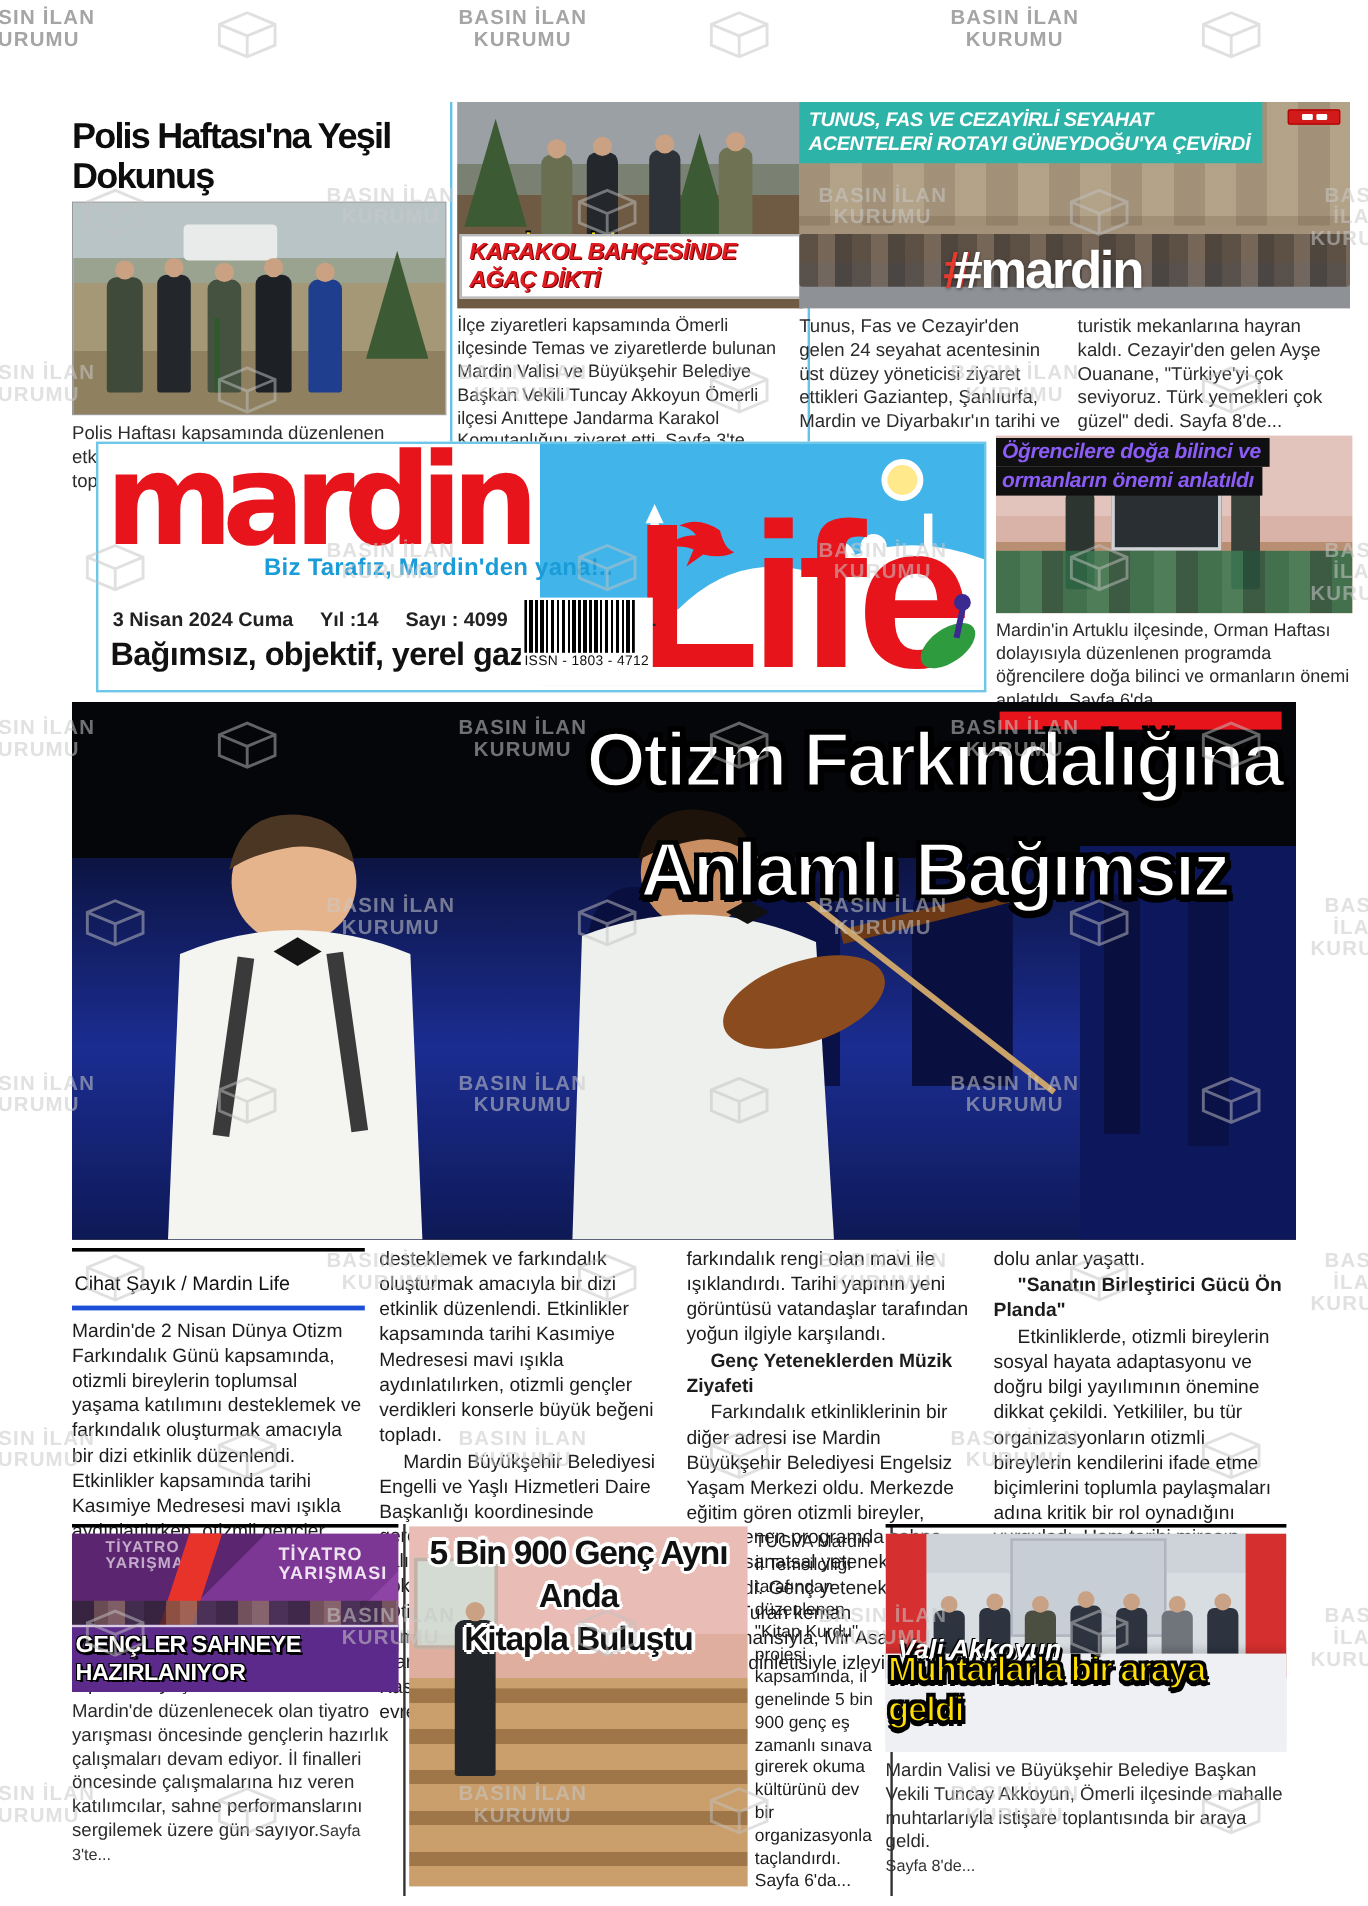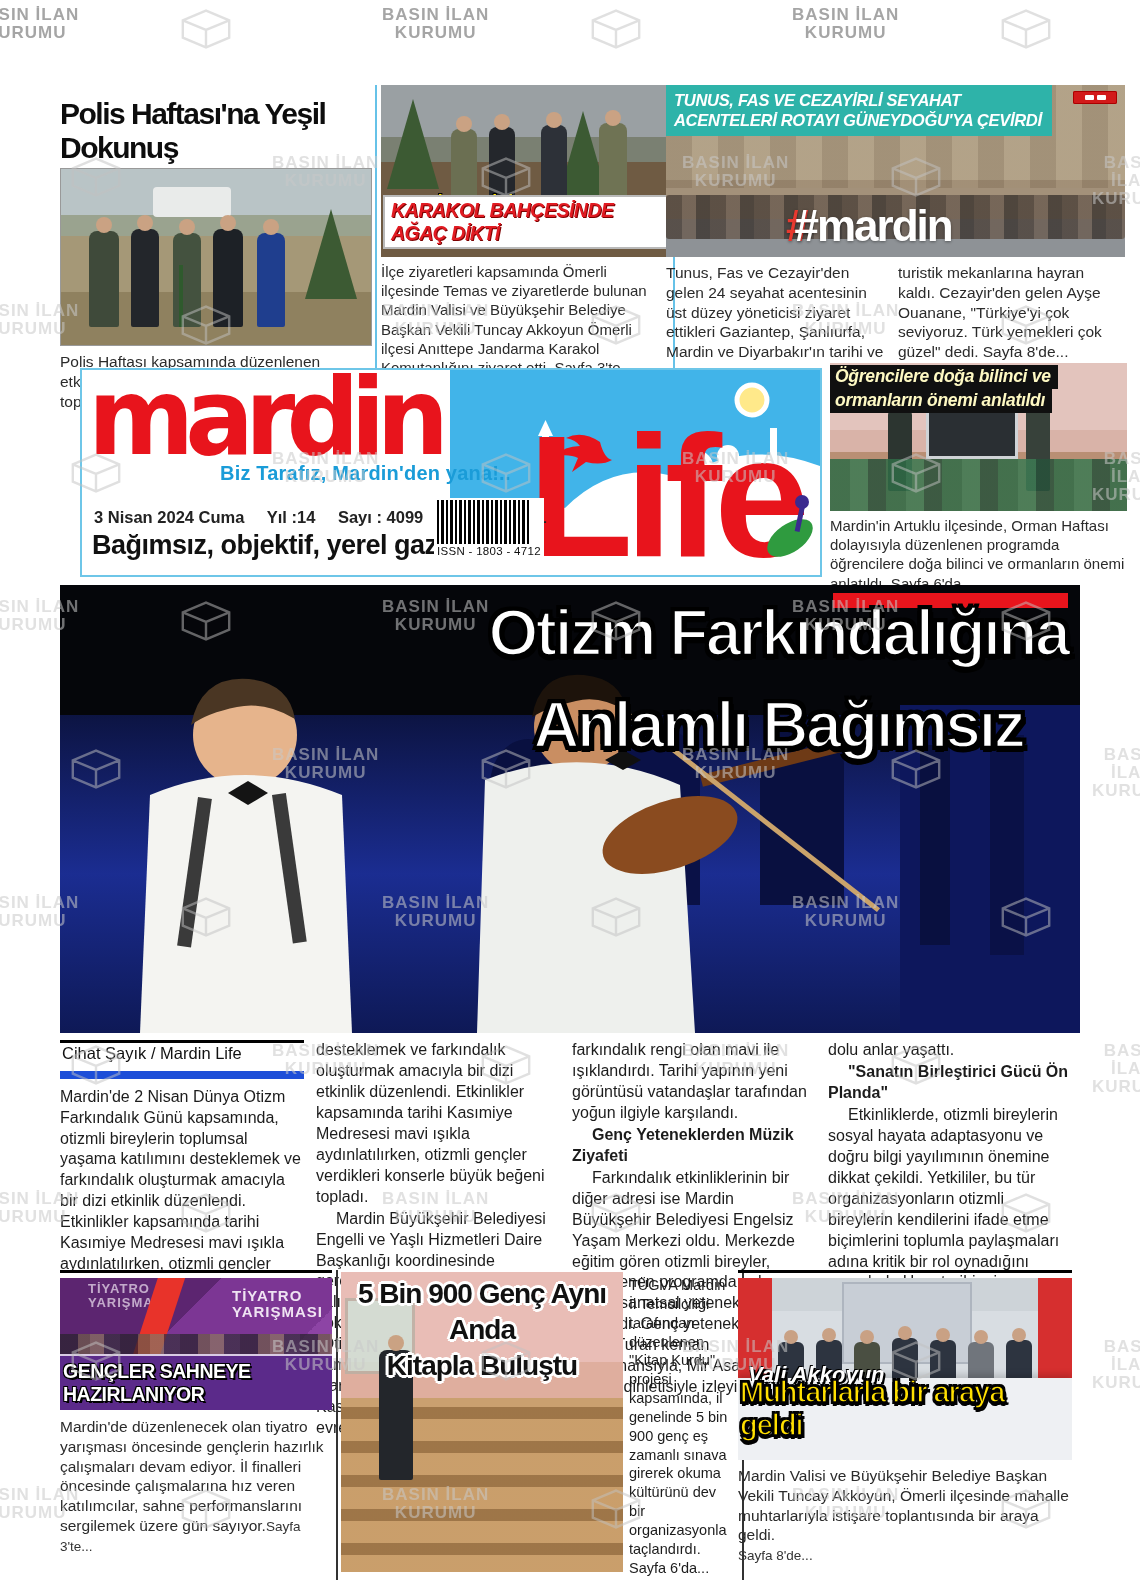--- a/index.html
+++ b/index.html
@@ -54,38 +54,38 @@
   .dateline span{margin-right:18px;}
   .slogan{position:absolute;left:10px;top:160px;font-size:27px;font-weight:900;color:#111;z-index:2;letter-spacing:-.5px;}
   .sky{position:absolute;right:0;top:0;width:370px;height:201px;z-index:0;}
   .barcode-wrap{position:absolute;left:352px;top:128px;z-index:3;background:#fff;padding:2px 3px;}
   .barcode{width:92px;height:44px;background:repeating-linear-gradient(90deg,#000 0 2px,#fff 2px 4px,#000 4px 7px,#fff 7px 9px);}
   .issn{font-size:11.5px;color:#111;margin-top:1px;letter-spacing:.3px;}
   
   .art-orman{position:absolute;left:830px;top:363px;width:297px;}
   .photo-o{height:148px;background:linear-gradient(180deg,#e3c4bd 0 45%,#d9b3a8 45% 60%,#b98f74 60% 100%);}
   .lbl-o{position:absolute;left:0;top:2px;z-index:2;}
-  .lbl-o span{display:inline-block;background:#101010;color:#fef9c3;font-weight:900;font-style:italic;
+  .lbl-o span{display:inline-block;background:#101010;color:#8b5cf6;font-weight:900;font-style:italic;
               font-size:17.5px;padding:1px 7px 2px 5px;letter-spacing:-.3px;}
   .board{position:absolute;left:96px;top:38px;width:86px;height:52px;background:#2a2f33;border:3px solid #cfd3d6;}
   .cap-o{margin-top:5px;height:78px;}
   
   .main-story{position:absolute;left:60px;top:585px;width:1020px;height:448px;background:#000;}
   .main-photo{position:absolute;inset:0;}
   .headline-red-bar{position:absolute;right:12px;top:8px;width:235px;height:15px;background:#e8141c;z-index:1;}
   .main-headline{position:absolute;right:12px;top:2px;z-index:2;text-align:center;color:#fff;font-weight:900;
        font-size:64px;line-height:92px;letter-spacing:-2.5px;-webkit-text-stroke:2.5px #000;
        text-shadow:4px 4px 0 #000,-3px -3px 0 #000,3px -3px 0 #000,-3px 3px 0 #000,0 5px 0 #000;}
   
   .body-cols{position:absolute;left:60px;top:1040px;width:1012px;display:flex;gap:12px;}
   .bcol{width:244px;font-size:16px;line-height:1.31;color:#1c1c1c;}
   .bcol p{margin:0 0 1px 0;}
   .bcol p.ind{text-indent:20px;}
   .subhead{font-weight:bold;text-indent:20px;margin:0;}
-  .byline{border-top:3px solid #000;border-bottom:8px solid #1d4ed8;padding:0 2px 6px 2px;margin-bottom:8px;font-size:16.5px;color:#111;}
+  .byline{border-top:3px solid #000;border-bottom:4px solid #1d4ed8;padding:17px 2px 6px 2px;margin-bottom:8px;font-size:16.5px;color:#111;}
   
   .bottom-row{position:absolute;left:60px;top:1270px;width:1012px;height:312px;}
   .bot-left{position:absolute;left:0;top:0;width:272px;border-top:3px solid #000;padding-top:5px;}
   .photo-t{height:132px;background:linear-gradient(135deg,#5c2570 0 40%,#7c3694 40% 75%,#8d44a5 75% 100%);}
   .tiyatro-txt{position:absolute;color:#efe3f2;font-weight:900;font-size:13px;line-height:14px;letter-spacing:1px;width:90px;}
   .ribbon{position:absolute;left:78px;top:-12px;width:26px;height:150px;background:#e8332a;transform:rotate(18deg);}
   .strip1{position:absolute;left:0;bottom:34px;width:100%;background:rgba(30,14,40,.55);color:#ffe400;
           font-weight:900;font-style:italic;font-size:13.5px;padding:2px 4px;
           text-shadow:1px 1px 0 #000,-1px -1px 0 #000,1px -1px 0 #000,-1px 1px 0 #000;}
   .strip2{position:absolute;left:0;bottom:0;width:100%;background:#5b2a8a;color:#fff;font-weight:900;

